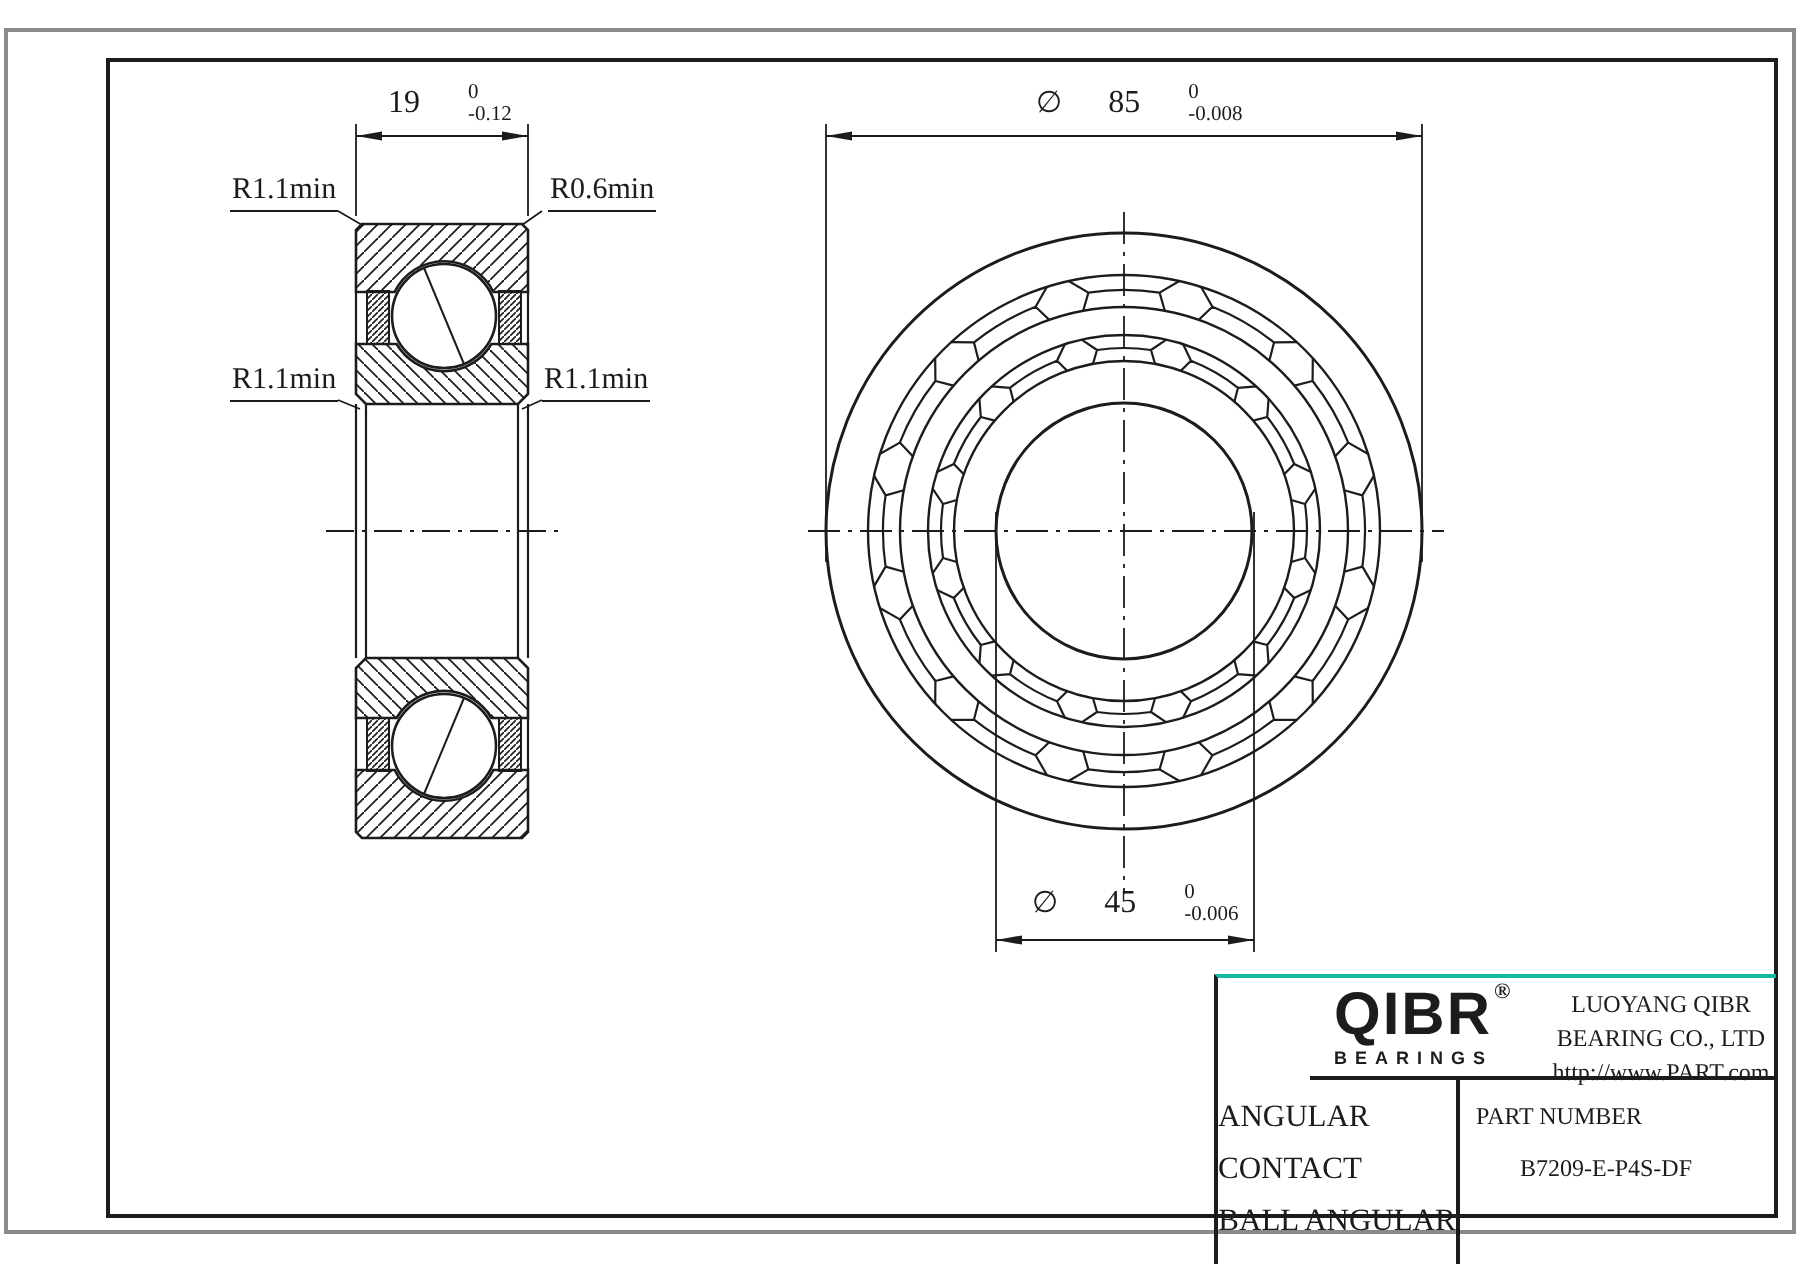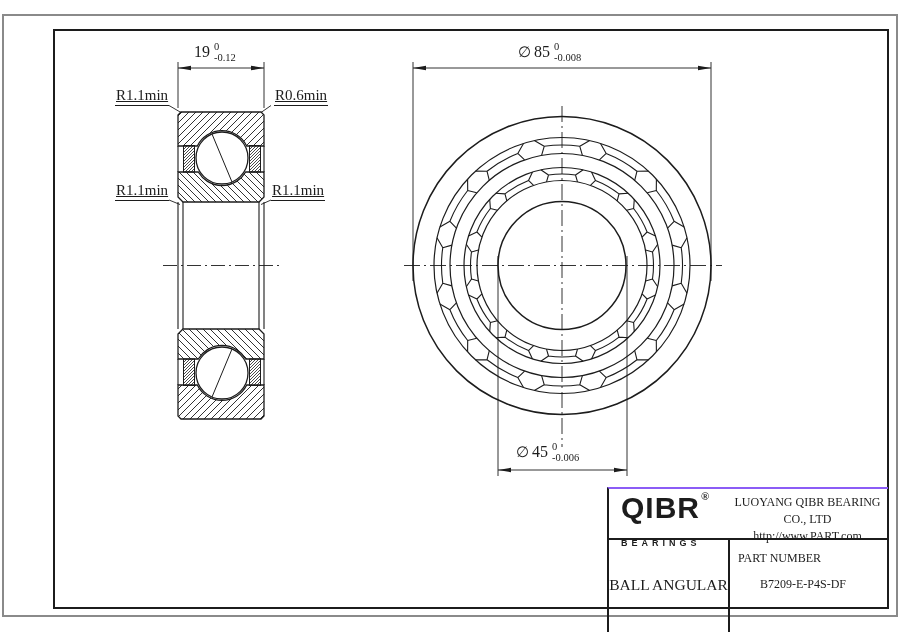--- a/index.html
+++ b/index.html
@@ -1,34 +1,34 @@
 <!DOCTYPE html>
 <html><head>
 <meta charset="utf-8">
 <style>
   html,body{margin:0;padding:0;background:#fff;}
   .page{position:relative;width:900px;height:636px;background:#fff;overflow:hidden;
         font-family:"Liberation Serif",serif;color:#1c1c1c;}
   svg{position:absolute;left:0;top:0;}
   .txt{position:absolute;white-space:nowrap;}
-  .dim{display:inline-flex;align-items:center;font-size:16px;}
+  .dim{display:inline-flex;align-items:center;font-size:16px;gap:20px;}
   .dim .sym{font-size:15px;margin-right:3px;}
   .tolstack{display:inline-flex;flex-direction:column;font-size:10.5px;line-height:10.5px;
             margin-left:4px;transform:translateY(1px);text-align:left;}
-  .rlabel{font-size:15px;border-bottom:1.3px solid #1c1c1c;padding:0 1px 1px 1px;text-decoration:underline;}
+  .rlabel{font-size:15px;border-bottom:1.3px solid #1c1c1c;padding:0 1px 1px 1px;}
   
   .tb{position:absolute;left:607px;top:487px;width:281px;height:145px;
-      border-top:2px solid #8b5cf6;border-left:2px solid #1c1c1c;box-sizing:border-box;}
+      border-top:2px solid #14b8a6;border-left:2px solid #1c1c1c;box-sizing:border-box;padding-left:46px;}
   .tb-row1{position:relative;height:51px;border-bottom:2px solid #1c1c1c;box-sizing:border-box;}
   .tb-logo{position:absolute;left:12px;top:2px;line-height:1;}
   .tb-logo .mark{font-family:"Liberation Sans",sans-serif;font-weight:800;font-size:30px;
                  letter-spacing:1px;}
   .tb-logo sup{font-size:11px;font-weight:700;vertical-align:18px;margin-left:1px;}
   .tb-logo .sub{font-family:"Liberation Sans",sans-serif;font-weight:700;font-size:9px;
-                letter-spacing:4px;margin-top:16px;}
+                letter-spacing:4px;margin-top:2px;}
   .tb-co{position:absolute;left:120px;right:2px;top:5px;text-align:center;font-size:12px;
          line-height:17px;}
   .tb-row2{position:absolute;top:49px;left:0;right:0;bottom:0;display:flex;}
   .tb-cell-l{width:121px;border-right:2px solid #1c1c1c;box-sizing:border-box;display:flex;
              flex-direction:column;justify-content:center;align-items:center;font-size:15.5px;
              line-height:26px;}
   .tb-cell-r{flex:1;font-size:12px;line-height:26px;padding:7px 0 0 8px;box-sizing:border-box;}
   .tb-cell-r .pn{padding-left:22px;}
 </style>
 </head>
@@ -148,20 +148,21 @@
         <span class="mark">QIBR</span><sup>®</sup>
         <div class="sub">BEARINGS</div>
       </div>
       <div class="tb-co">
         <div>LUOYANG QIBR BEARING CO., LTD</div>
         <div>http://www.PART.com</div>
       </div>
     </div>
     <div class="tb-row2">
       <div class="tb-cell-l">
+        <div>ANGULAR CONTACT</div>
         <div>BALL ANGULAR</div>
       </div>
       <div class="tb-cell-r">
         <div>PART NUMBER</div>
         <div class="pn">B7209-E-P4S-DF</div>
       </div>
     </div>
   </div>
 </div>
 

